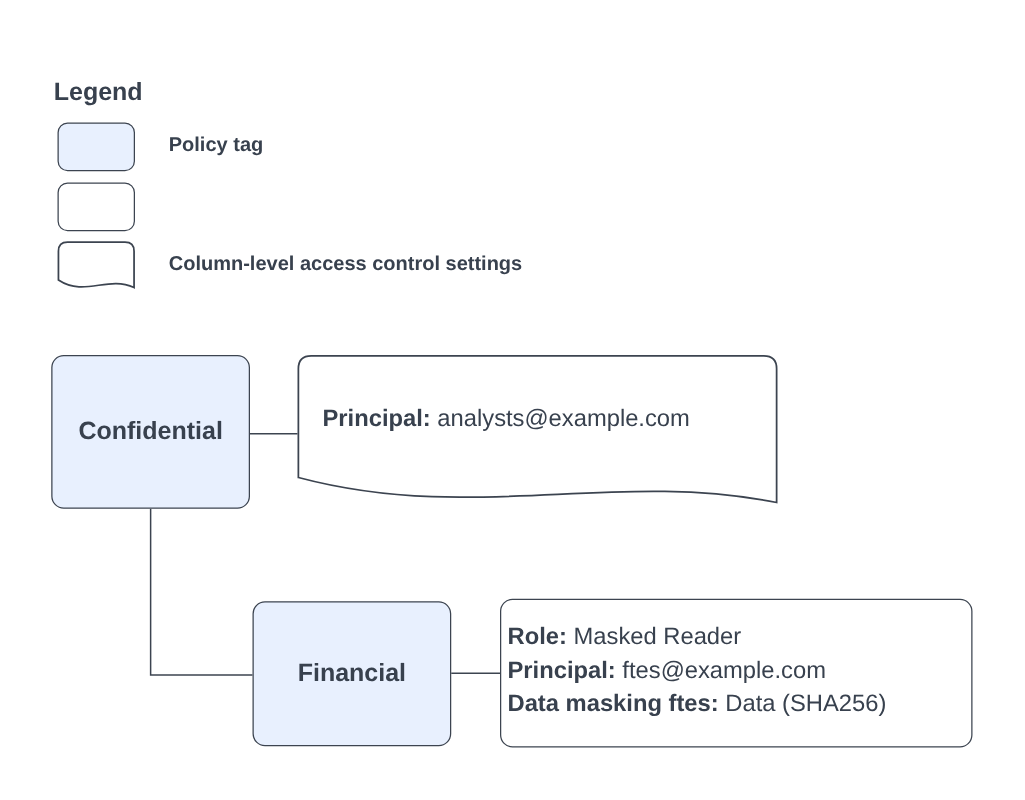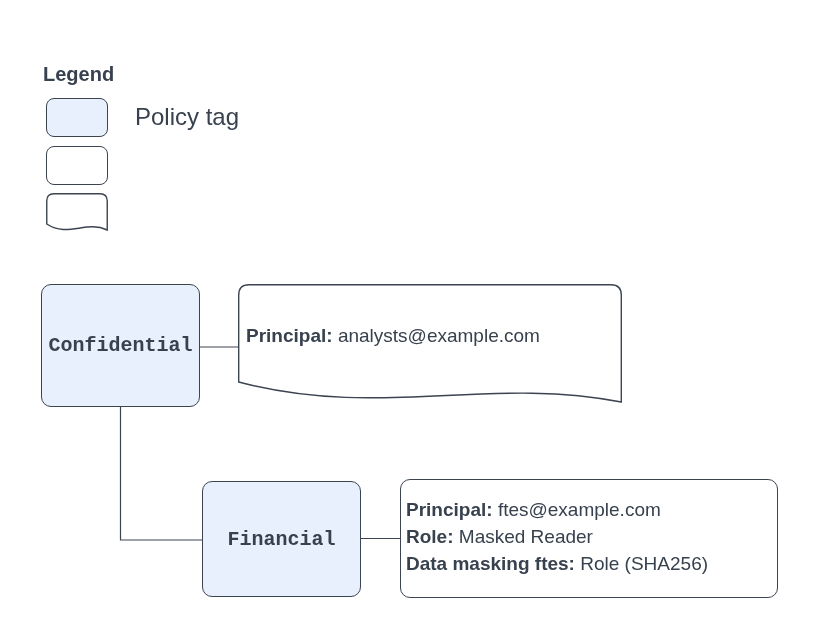--- a/index.html
+++ b/index.html
@@ -14,22 +14,22 @@
   }
   .abs { position: absolute; }
 
   
   .legend-title {
     font-size: 20px;
     font-weight: bold;
     white-space: nowrap;
   }
   .legend-label {
-    font-size: 24px;
-    font-weight: normal;
+    font-size: 16px;
+    font-weight: bold;
     line-height: 24px;
     white-space: nowrap;
   }
   .swatch {
     box-sizing: border-box;
     width: 62px;
     height: 39px;
     border: 1.5px solid #3c4450;
     border-radius: 8px;
     background: #ffffff;
@@ -41,21 +41,20 @@
     box-sizing: border-box;
     border: 1.5px solid #3c4450;
     border-radius: 10px;
     background: #e8f0fe;
     display: flex;
     align-items: center;
     justify-content: center;
     font-size: 20px;
     font-weight: bold;
     color: #38414e;
-    font-family: Liberation Mono, monospace;
   }
   .policy-box {
     box-sizing: border-box;
     border: 1.5px solid #3c4450;
     border-radius: 10px;
     background: #ffffff;
   }
   .doc-text {
     font-size: 19px;
     line-height: 27px;
@@ -82,44 +81,45 @@
   <div class="abs legend-title" style="left:43px; top:63px;">Legend</div>
 
   <div class="abs swatch blue" style="left:46px; top:98px;"></div>
   <div class="abs legend-label" style="left:135px; top:105px;">Policy tag</div>
 
   <div class="abs swatch" style="left:46px; top:146px;"></div>
 
   <svg class="abs" style="left:46px; top:193px;" width="62" height="45" viewBox="0 0 62 45">
     <path class="shape-stroke" d="M 8 0.75 L 54 0.75 Q 61.25 0.75 61.25 8 L 61.25 37 C 40 27 22 45 0.75 31 L 0.75 8 Q 0.75 0.75 8 0.75 Z"></path>
   </svg>
+  <div class="abs legend-label" style="left:135px; top:200px;">Column-level access control settings</div>
 
   <svg class="abs" style="left:238px; top:284px;" width="384" height="126" viewBox="0 0 384 126">
     <path class="shape-stroke" d="M 11 0.7 L 373 0.7 Q 383.3 0.7 383.3 11 L 383.3 118 C 250 92 140 135 0.7 98 L 0.7 11 Q 0.7 0.7 11 0.7 Z"></path>
   </svg>
-  <div class="abs doc-text" style="left:246px; top:322px;">
+  <div class="abs doc-text" style="left:258px; top:322px;">
     <div>
       <span class="lbl">Principal:</span><span class="val">analysts@example.com</span>
     </div>
   </div>
 
   <div class="abs node" style="left:41px; top:284px; width:159px; height:123px;">
     <span>Confidential</span>
   </div>
 
   <div class="abs node" style="left:202px; top:481px; width:159px; height:116px;">
     <span>Financial</span>
   </div>
 
   <div class="abs policy-box" style="left:400px; top:479px; width:378px; height:119px;"></div>
   <div class="abs doc-text" style="left:406px; top:496px;">
     <div>
+      <span class="lbl">Role:</span><span class="val">Masked Reader</span>
+    </div>
+    <div>
       <span class="lbl">Principal:</span><span class="val">ftes@example.com</span>
     </div>
     <div>
-      <span class="lbl">Role:</span><span class="val">Masked Reader</span>
-    </div>
-    <div>
-      <span class="lbl">Data masking ftes:</span><span class="val">Role (SHA256)</span>
+      <span class="lbl">Data masking ftes:</span><span class="val">Data (SHA256)</span>
     </div>
   </div>
 
 </div>
 
 </body></html>

